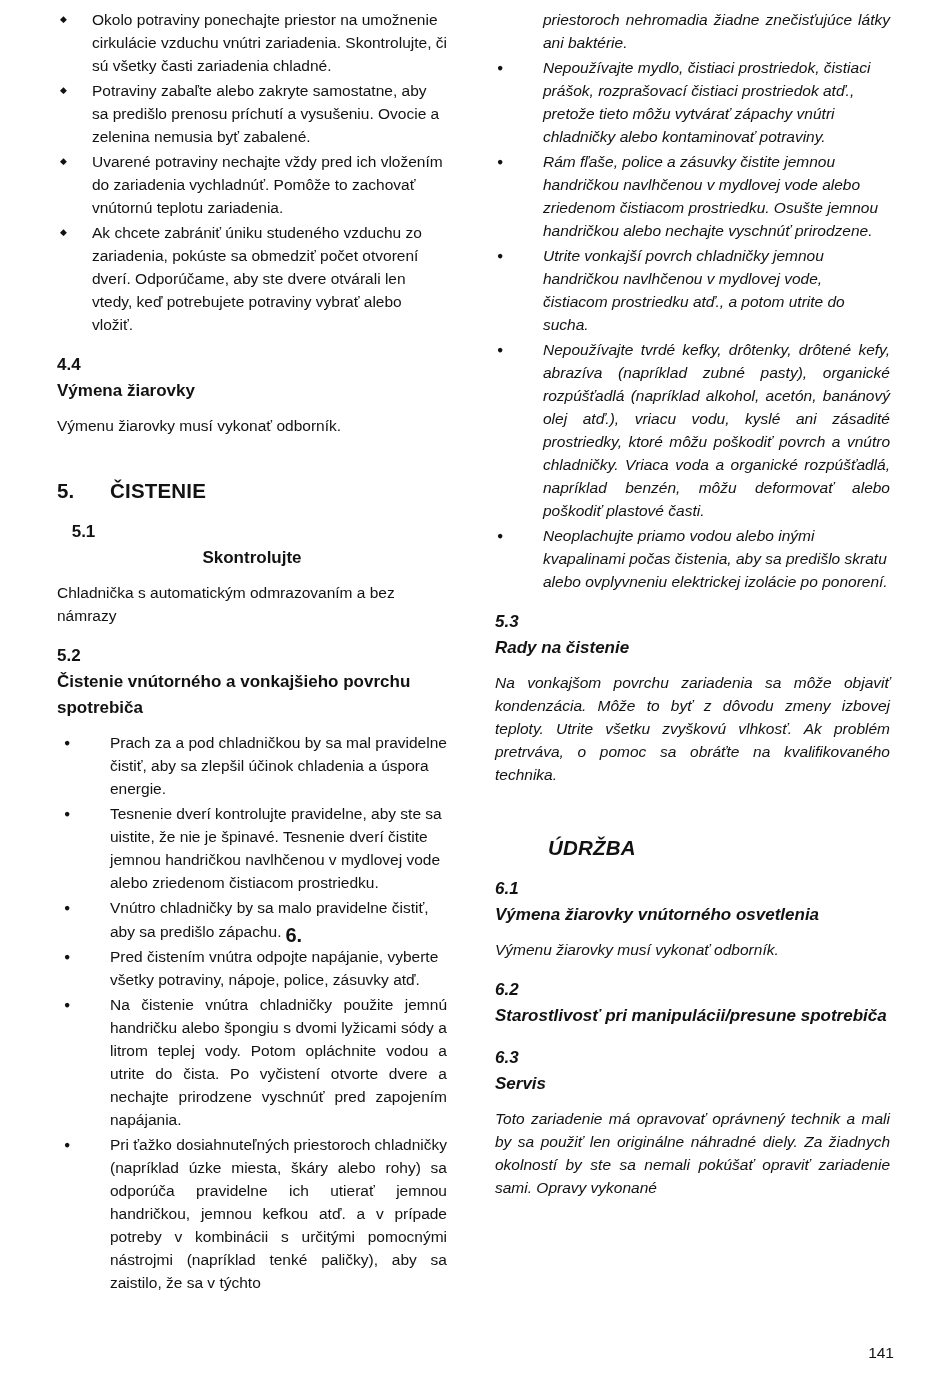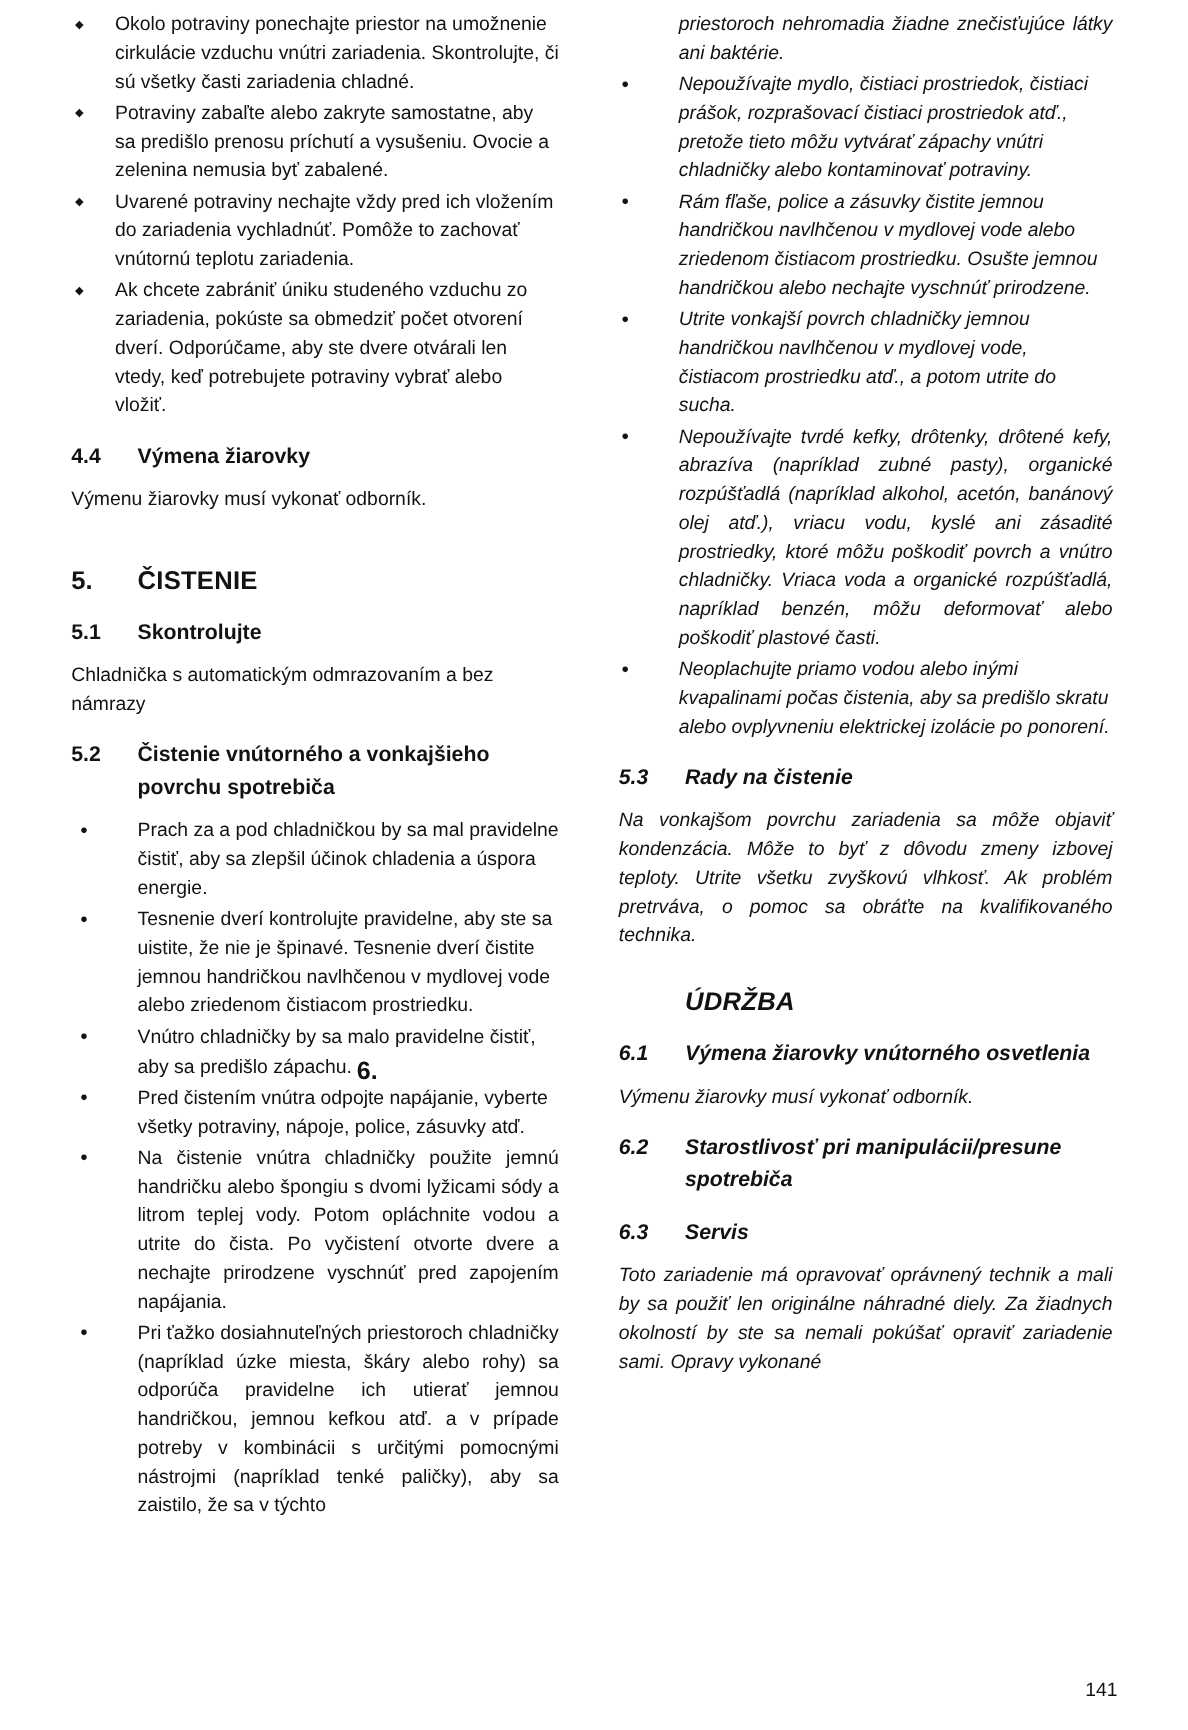--- a/index.html
+++ b/index.html
@@ -18,27 +18,27 @@
   
   .li { display:flex; margin-bottom:2px; }
   .li .marker { flex:none; }
   .li.diamond .marker { width:35px; font-size:9px; line-height:23px; padding-left:3px; }
   .li.dot .marker { width:53px; font-size:10.5px; line-height:23px; padding-left:7px; }
   .col-right .li.dot .marker { width:48px; padding-left:2px; }
   .li .txt { flex:1; }
   .justify { text-align:justify; }
 
   
-  .h3 { display:flex; font-weight:bold; font-size:17px; line-height:26px; margin:16px 0 10px; }
+  .h3 { display:flex; font-weight:bold; font-size:17px; line-height:26px; margin:16px 0 10px;flex-direction:column; }
   .h3 .hnum { width:53px; flex:none; }
   .h3 .htitle { flex:1; }
   .h2 { display:flex; font-weight:bold; font-size:20.5px; line-height:28px; margin:40px 0 14px; }
   .h2 .hnum { width:53px; flex:none; }
   .h2 .htitle { flex:1; letter-spacing:0.2px; }
-  .h2.tight { margin-top:28px; }
+  .h2.tight { margin-top:48px; }
 
   .para { margin-bottom:8px; }
 
   .stray-six { font-weight:bold; font-size:20px; position:relative; top:5px; margin-left:4px; }
 
   .pagenum { position:absolute; right:56px; bottom:22px; font-size:15.5px; }
 </style>
 </head>
 <body>
 
@@ -67,21 +67,21 @@
       <span class="hnum">4.4</span>
       <span class="htitle">Výmena žiarovky</span>
     </div>
     <p class="para">Výmenu žiarovky musí vykonať odborník.</p>
 
     <div class="h2">
       <span class="hnum">5.</span>
       <span class="htitle">ČISTENIE</span>
     </div>
 
-    <div class="h3" style="margin-top:6px;">
+    <div class="h3" style="margin-top:6px;text-align:center;">
       <span class="hnum">5.1</span>
       <span class="htitle">Skontrolujte</span>
     </div>
     <p class="para">Chladnička s automatickým odmrazovaním a bez námrazy</p>
 
     <div class="h3">
       <span class="hnum">5.2</span>
       <span class="htitle">Čistenie vnútorného a vonkajšieho povrchu spotrebiča</span>
     </div>
 
@@ -144,21 +144,21 @@
       <span class="hnum">5.3</span>
       <span class="htitle">Rady na čistenie</span>
     </div>
     <p class="para justify">Na vonkajšom povrchu zariadenia sa môže objaviť kondenzácia. Môže to byť z dôvodu zmeny izbovej teploty. Utrite všetku zvyškovú vlhkosť. Ak problém pretrváva, o pomoc sa obráťte na kvalifikovaného technika.</p>
 
     <div class="h2 tight">
       <span class="hnum"></span>
       <span class="htitle">ÚDRŽBA</span>
     </div>
 
-    <div class="h3" style="margin-top:8px;align-items:center;">
+    <div class="h3" style="margin-top:8px;">
       <span class="hnum">6.1</span>
       <span class="htitle">Výmena žiarovky vnútorného osvetlenia</span>
     </div>
     <p class="para">Výmenu žiarovky musí vykonať odborník.</p>
 
     <div class="h3">
       <span class="hnum">6.2</span>
       <span class="htitle">Starostlivosť pri manipulácii/presune spotrebiča</span>
     </div>
 

